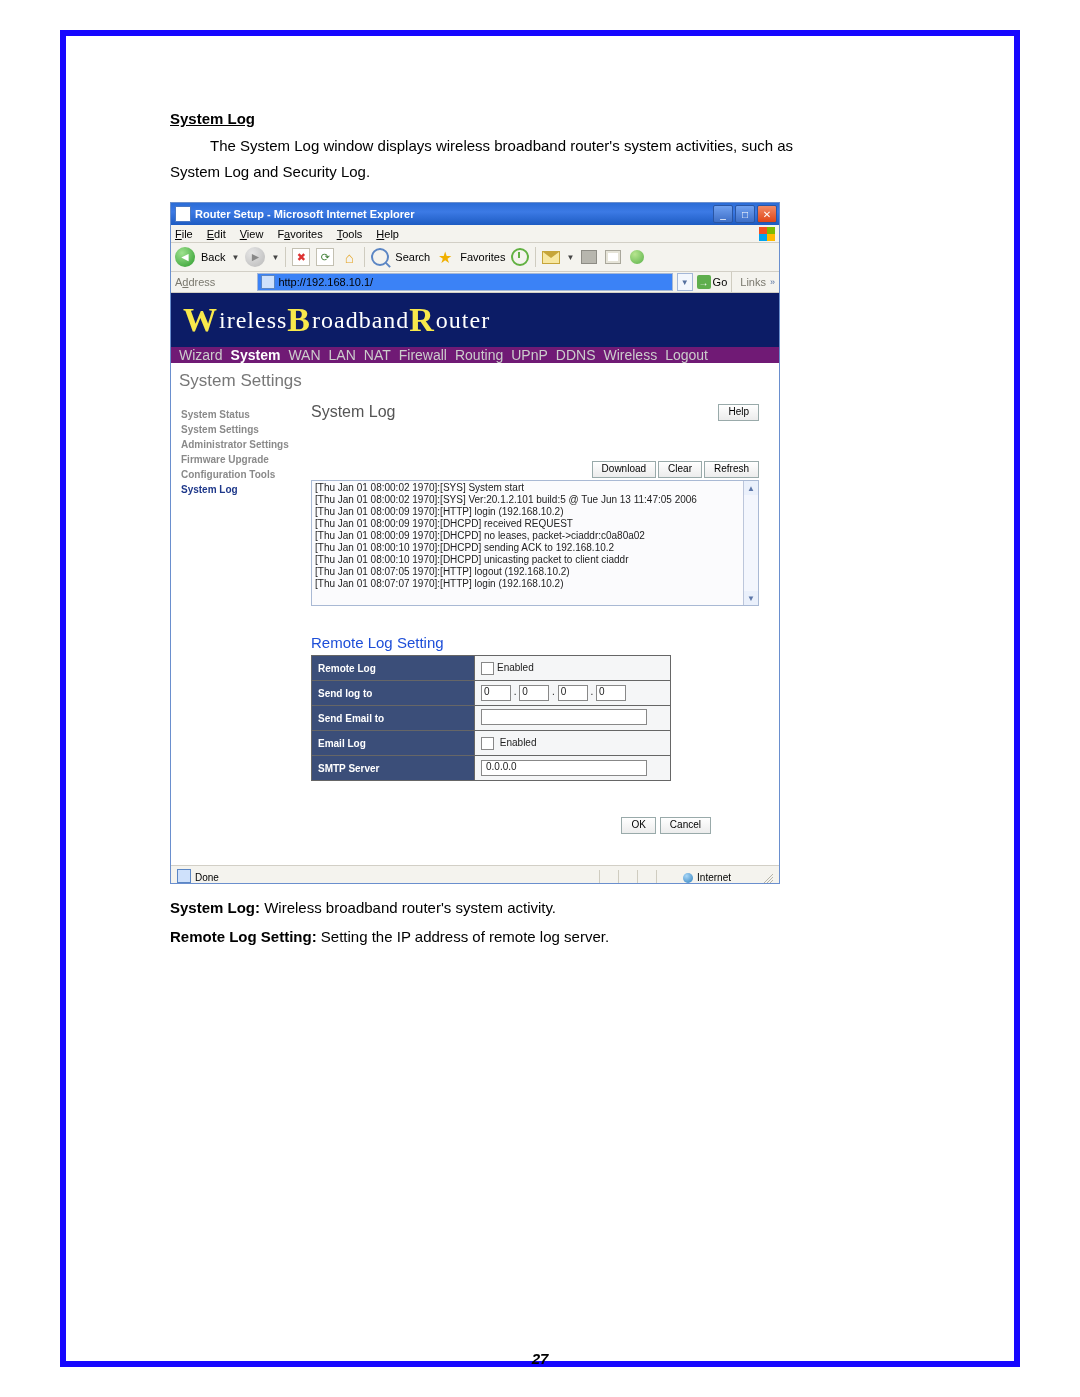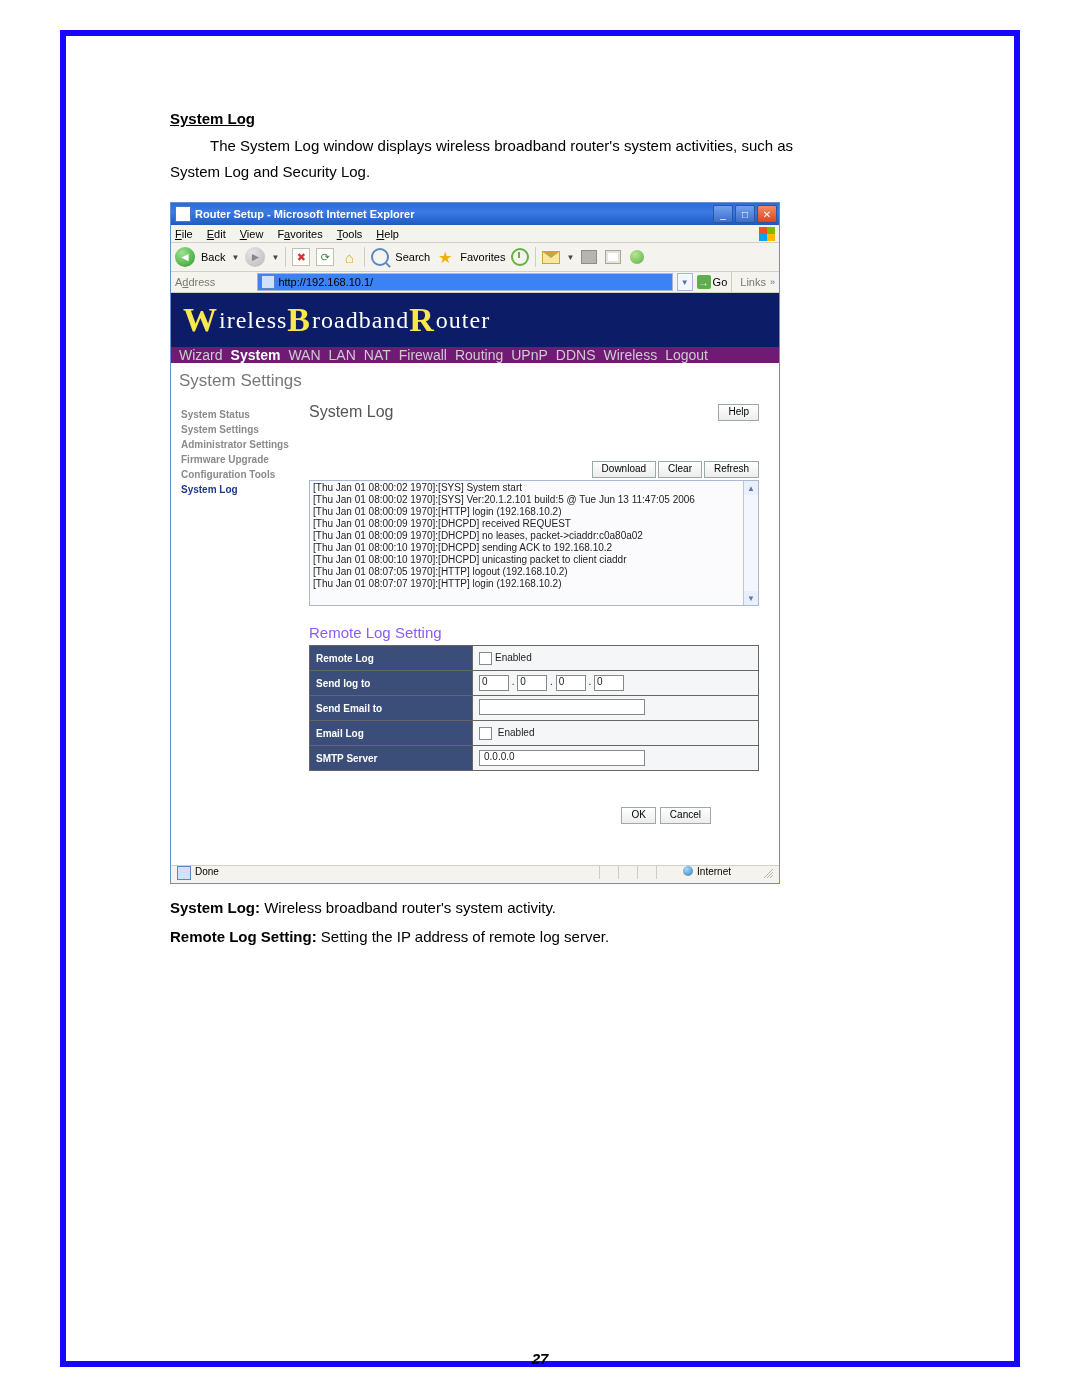--- a/index.html
+++ b/index.html
@@ -75,33 +75,33 @@
   .head-row .htxt { font-size:16px; color:#555; flex:1; }
   .wbtn { font-size:10px; border:1px solid #9aa; background:linear-gradient(#fff,#ececec); padding:1px 9px; height:17px; box-sizing:border-box; }
   .btnrow-r { display:flex; justify-content:flex-end; gap:2px; margin:40px 0 2px 0; }
 
   .log-area { position:relative; border:1px solid #a9b9d4; height:124px; background:#fbfbfd;padding-left:24px; }
   .log-area .sbar { position:absolute; right:0; top:0; bottom:0; width:14px; background:#eef1f8; display:flex; flex-direction:column; border-left:1px solid #bcc6db; }
   .sbar .arrow { height:14px; display:flex; align-items:center; justify-content:center; font-size:8px; color:#5d77a9; background:#eaf0fb; }
   .sbar .track { flex:1; background:#f3f6fd; }
   .log-lines { position:absolute; left:3px; right:16px; top:1px; font-size:10px; line-height:12px; color:#222; white-space:nowrap; overflow:hidden; }
 
-  .rsec { font-size:15px; color:#8b5cf6; margin:18px 0 4px 0; }
-  table.rtab { width:450px; border-collapse:collapse; font-size:10px; }
+  .rsec { font-size:15px; color:#1d4ed8; margin:28px 0 4px 0; }
+  table.rtab { width:360px; border-collapse:collapse; font-size:10px; }
   .rtab td { border:1px solid #666; padding:3px 6px; height:18px; }
   .rtab td.k { background:#3b4e79; color:#fff; font-weight:bold; width:150px; }
   .rtab td.v { background:#f5f6f7; color:#222;margin-top:27px; }
   .ip-box, .txtin { border:1px solid #888; font-size:10px; height:14px; background:#fff; }
   .ip-box { width:26px; padding-left:2px; display:inline-block; }
   .txtin { width:160px; display:inline-block; padding-left:4px; }
   .chk { width:11px; height:11px; border:1px solid #888; display:inline-block; vertical-align:middle; background:#fff; margin-right:3px; }
 
   .okrow { display:flex; justify-content:flex-end; gap:4px; margin:36px 48px 0 0; }
 
-  .statusbar { position:absolute; left:0; right:0; bottom:0; height:17px; background:#f4f3ee; border-top:1px solid #d2cfc6; display:flex; align-items:flex-start; font-size:10px; padding:0 6px; }
+  .statusbar { position:absolute; left:0; right:0; bottom:0; height:17px; background:#f4f3ee; border-top:1px solid #d2cfc6; display:flex; align-items:flex-end; font-size:10px; padding:0 6px; }
   .statusbar .done-ico { width:12px; height:12px; border:1px solid #5b86c4; background:#cfe1fb; margin-right:4px; }
   .statusbar .spacer { flex:1; }
   .statusbar .zone-ico { width:10px; height:10px; border-radius:50%; background:radial-gradient(circle at 35% 30%,#a9d7f7,#2d7fbe); margin-right:4px; }
   .statusbar .cells { display:flex; gap:0; margin-right:8px; }
   .statusbar .cell { width:18px; height:13px; border-left:1px solid #cfccc0; }
   .statusbar .grip { width:12px; height:12px; background:
       linear-gradient(135deg, transparent 60%, #b7b5a9 60% 65%, transparent 65% 72%, #b7b5a9 72% 77%, transparent 77% 84%, #b7b5a9 84% 89%, transparent 89%); }
 </style>
 </head>
 <body>

